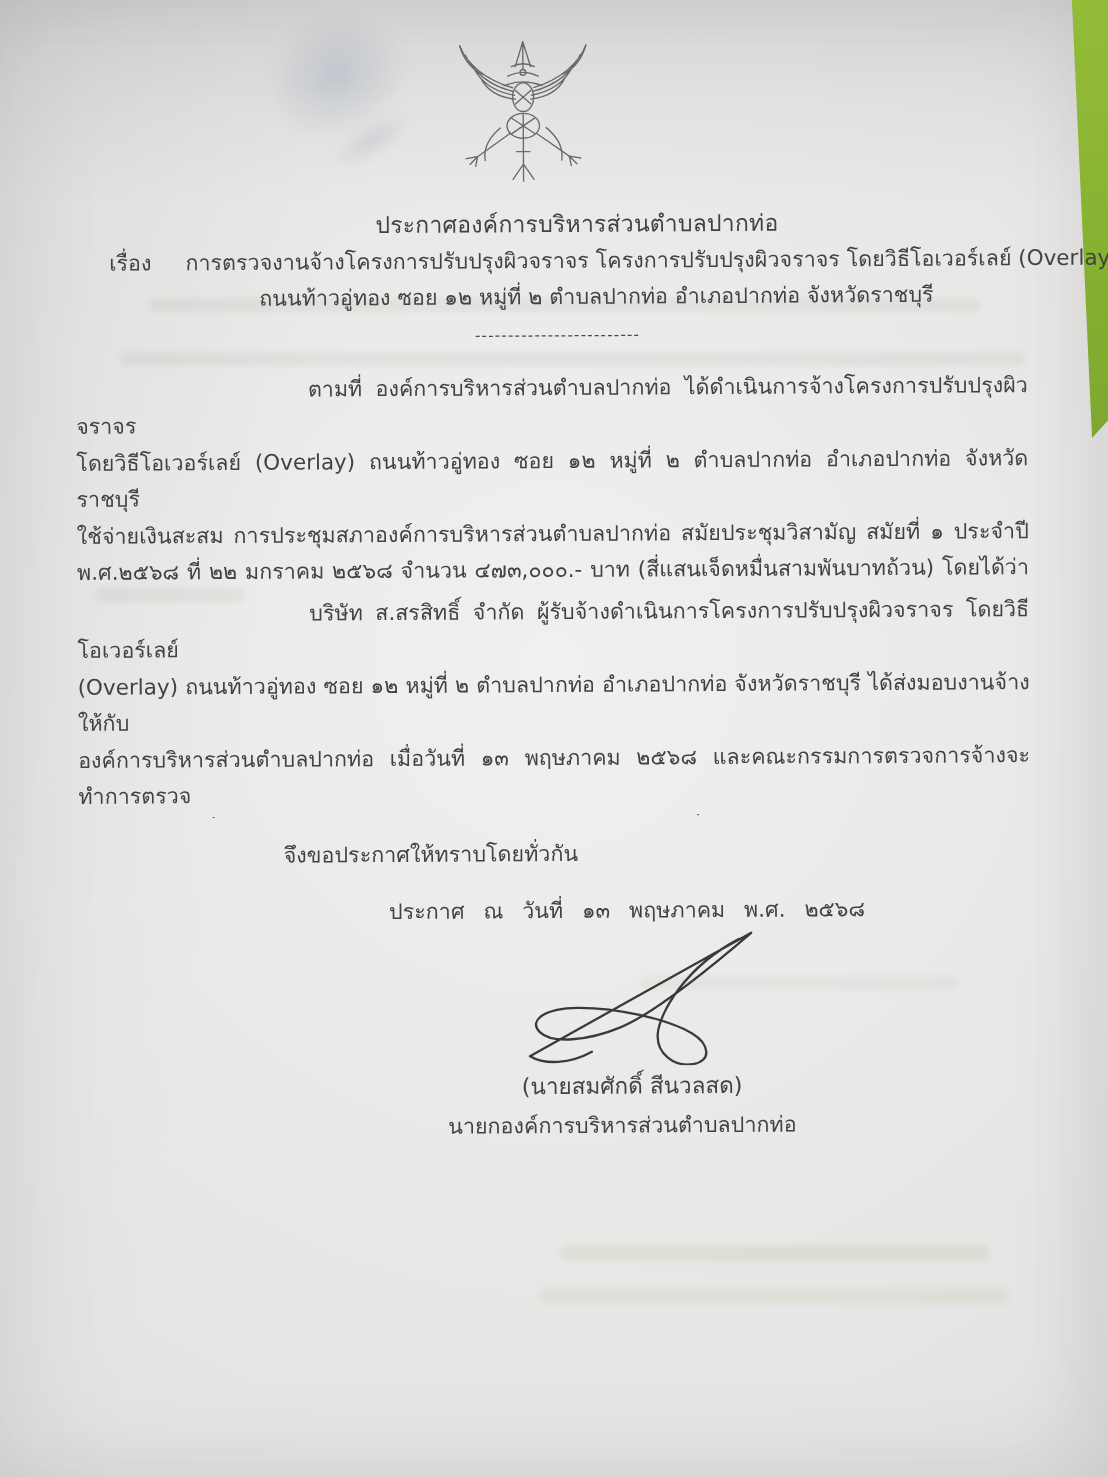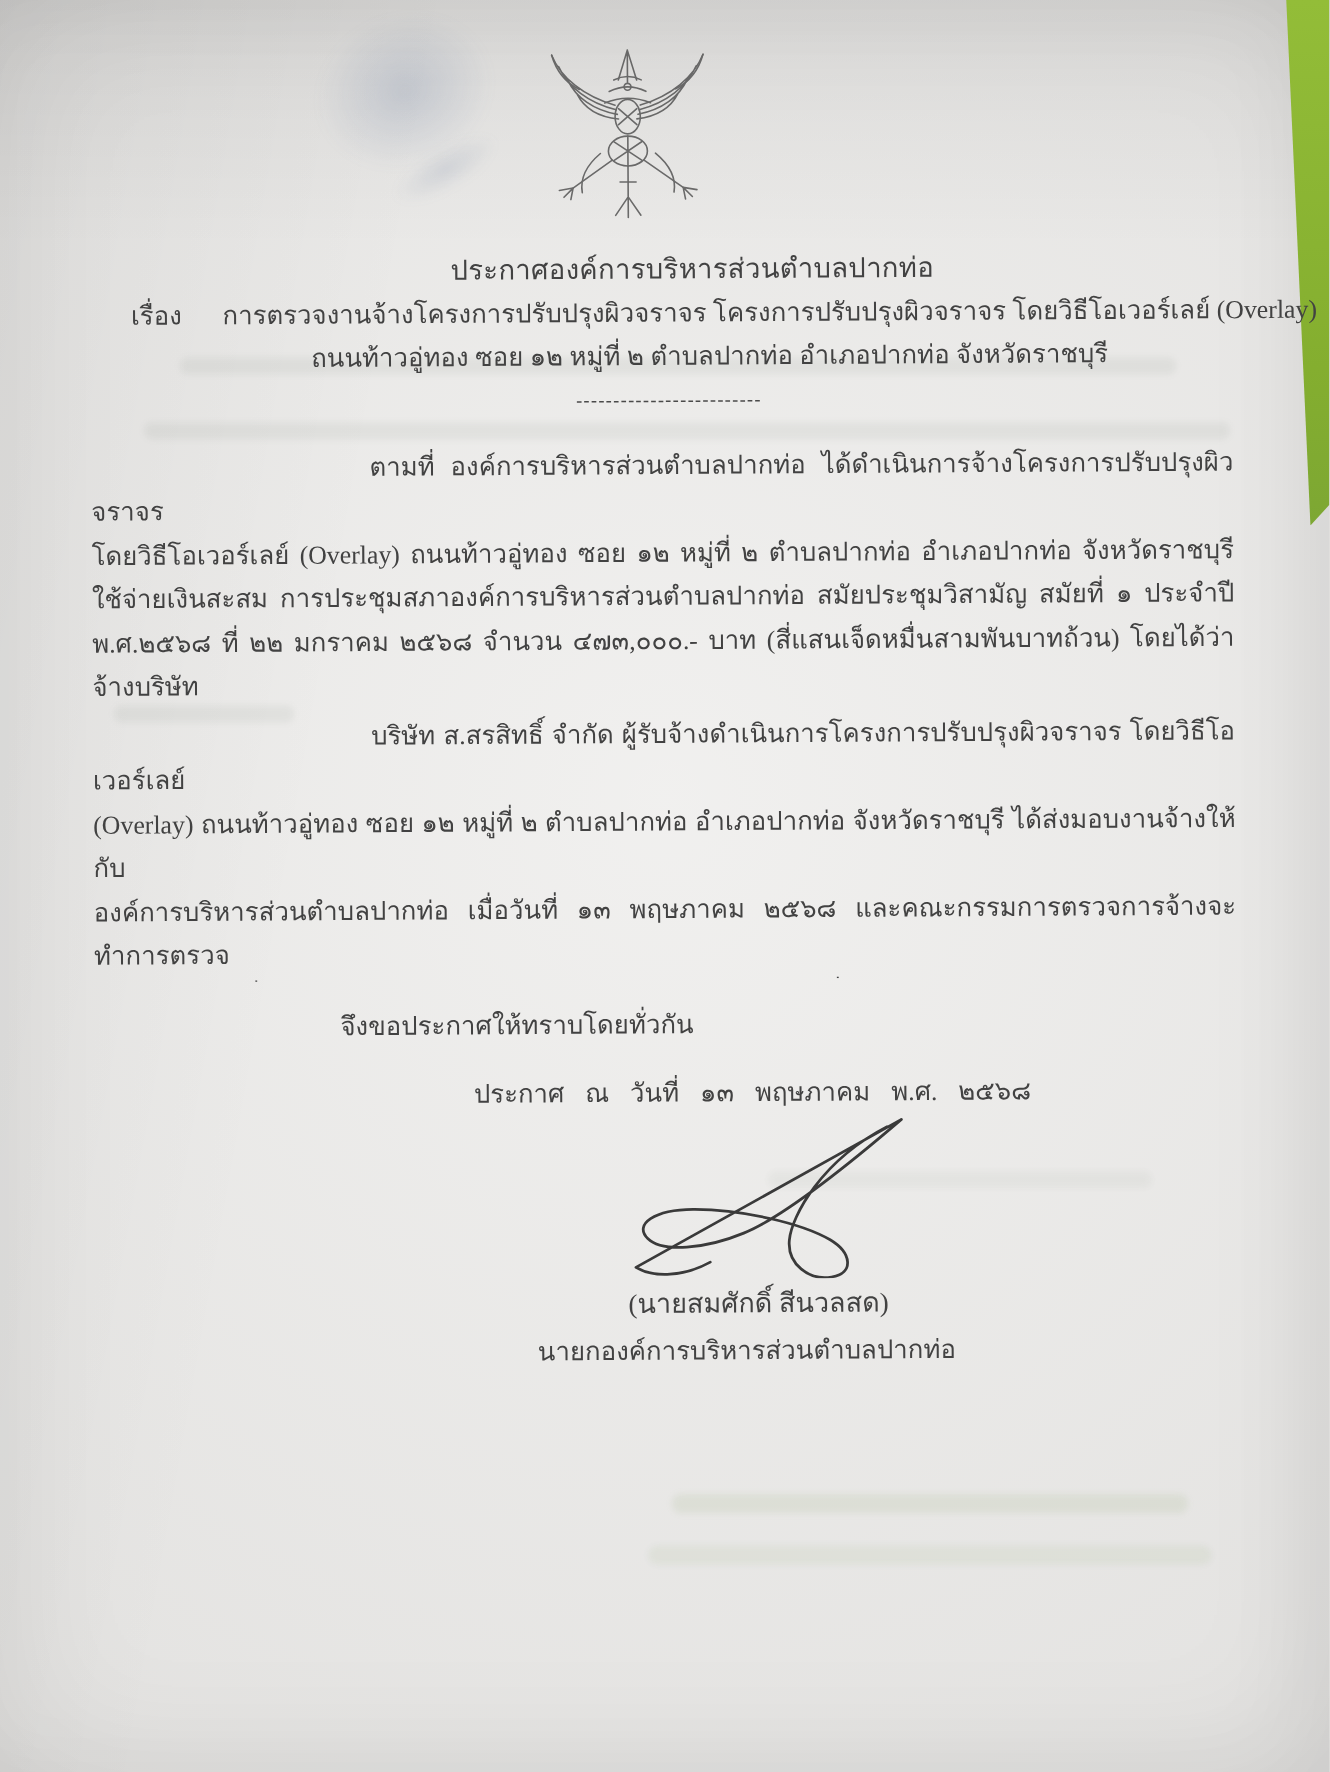--- a/index.html
+++ b/index.html
@@ -9,21 +9,20 @@
     font-family:"DejaVu Sans","Liberation Sans",sans-serif;
   }
   .sheet{
     position:absolute;inset:0;
     background:
       linear-gradient(180deg, rgba(0,0,0,0.055), rgba(0,0,0,0) 14%),
       linear-gradient(100deg, rgba(0,0,0,0.045), rgba(0,0,0,0) 28%),
       radial-gradient(120% 90% at 50% 45%, rgba(255,255,255,0.35), rgba(0,0,0,0.04) 90%),
       #e9e8e6;
     box-shadow: inset 0 0 120px rgba(0,0,0,0.07), inset -30px 0 70px rgba(0,0,0,0.04);
-    font-family: Liberation Serif, serif;
   }
   .green-wedge{
     position:absolute;left:1066px;top:0;width:42px;height:438px;
     background:linear-gradient(180deg,#93bd38,#84ae2f 70%,#7da733);
     clip-path:polygon(14% 0%, 100% 0%, 100% 96%, 62% 100%);
   }
   .smudge-a{
     position:absolute;left:232px;top:-14px;width:210px;height:180px;
     background:radial-gradient(closest-side, rgba(92,112,150,0.22), rgba(92,112,150,0) 72%);
     transform:rotate(-22deg);filter:blur(4px);

